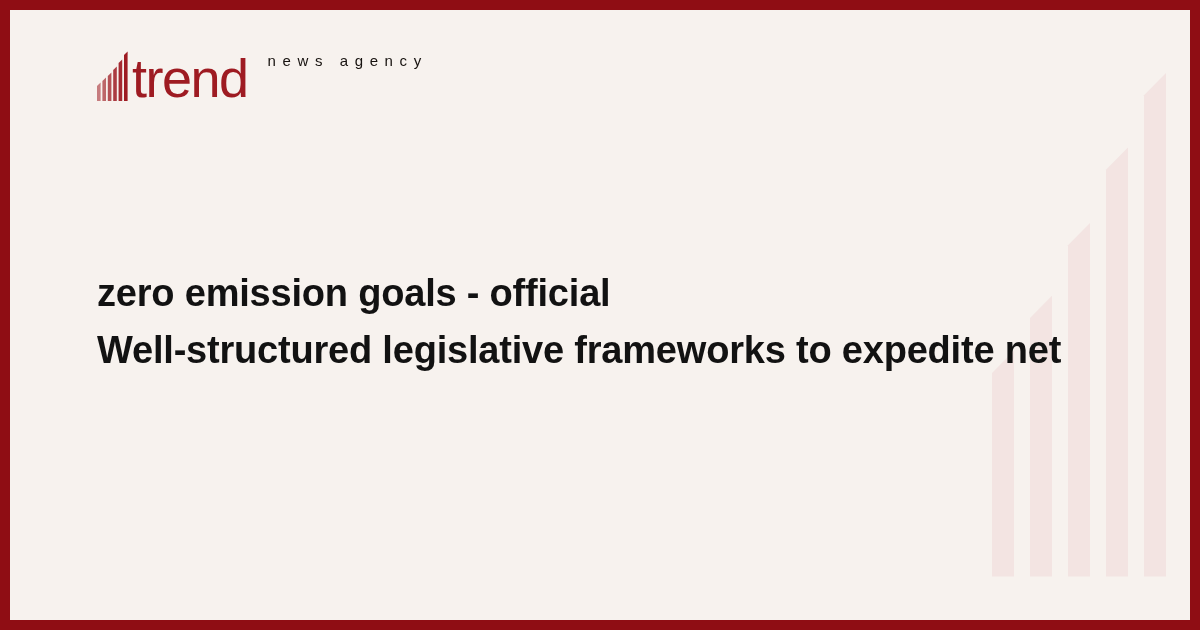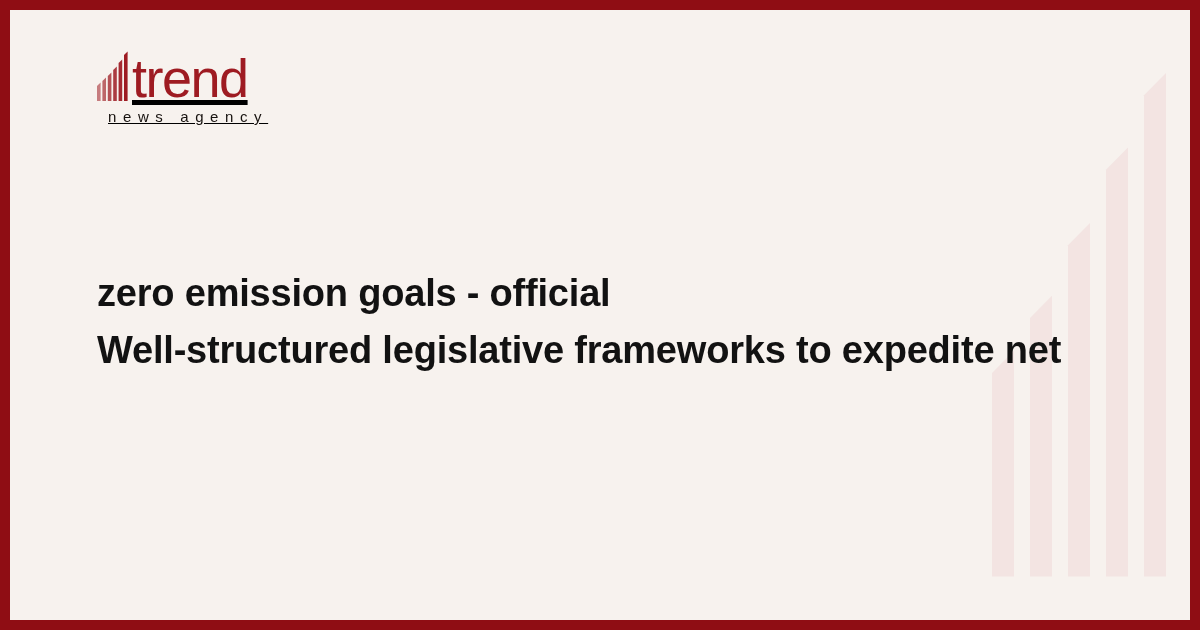--- a/index.html
+++ b/index.html
@@ -37,23 +37,22 @@
     width:200px; height:100%;
     pointer-events:none;
   }
   #deco svg { display:block; width:100%; height:100%; }
 
   
   #logo {
     position:absolute;
     left:87px; top:35px;
     display:flex;
-    flex-direction:column;
+    flex-direction:row;
     align-items:flex-start;
-    text-decoration:underline;
   }
 
   .logo-row {
     display:flex;
     align-items:flex-end;
     height:56px;
   }
 
   .logo-mark {
     width:34px; height:50px;
@@ -72,21 +71,21 @@
     top:2px;
   }
 
   .logo-sub {
     font-family:"Liberation Sans", sans-serif;
     font-size:15px;
     font-weight:400;
     letter-spacing:6.6px;
     color:#17120f;
     margin-top:7px;
-    margin-left:11px;
+    margin-left:20px;
     white-space:nowrap;
   }
 
   
   #headline {
     position:absolute;
     left:87px;
     top:255px;
     width:985px;
     font-size:38px;

